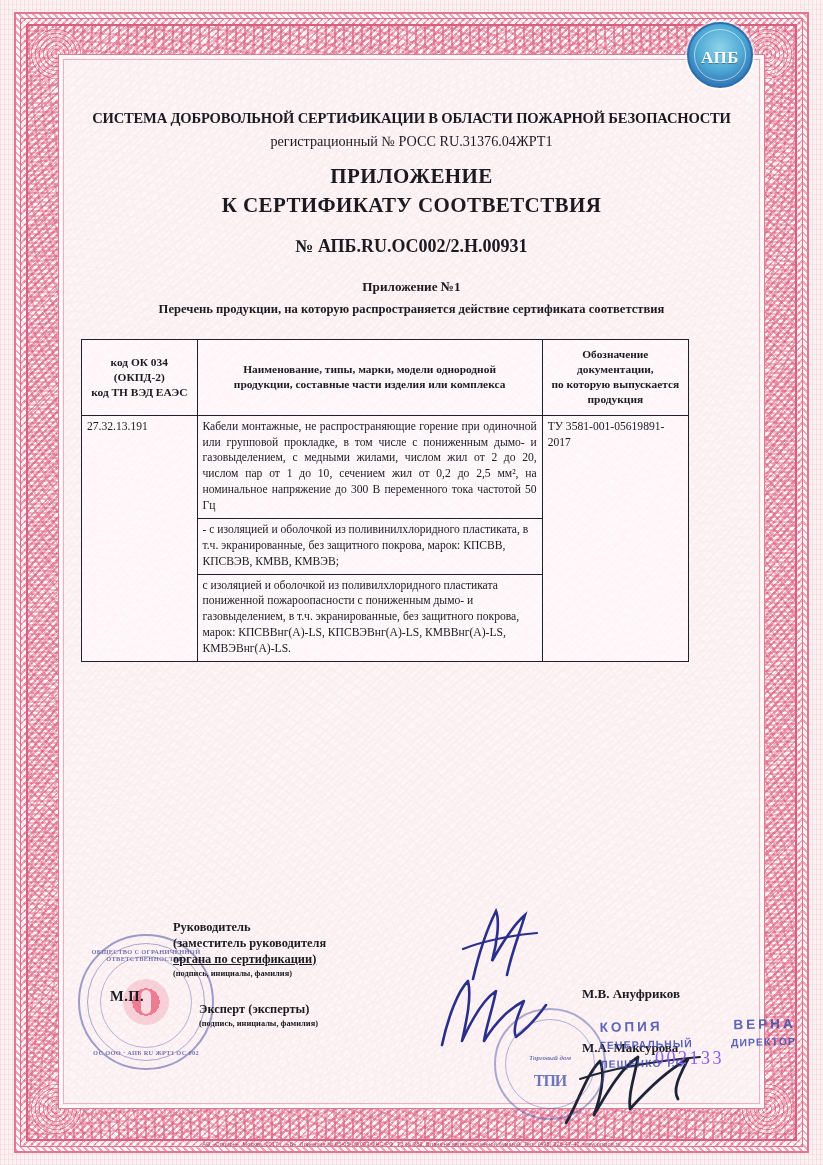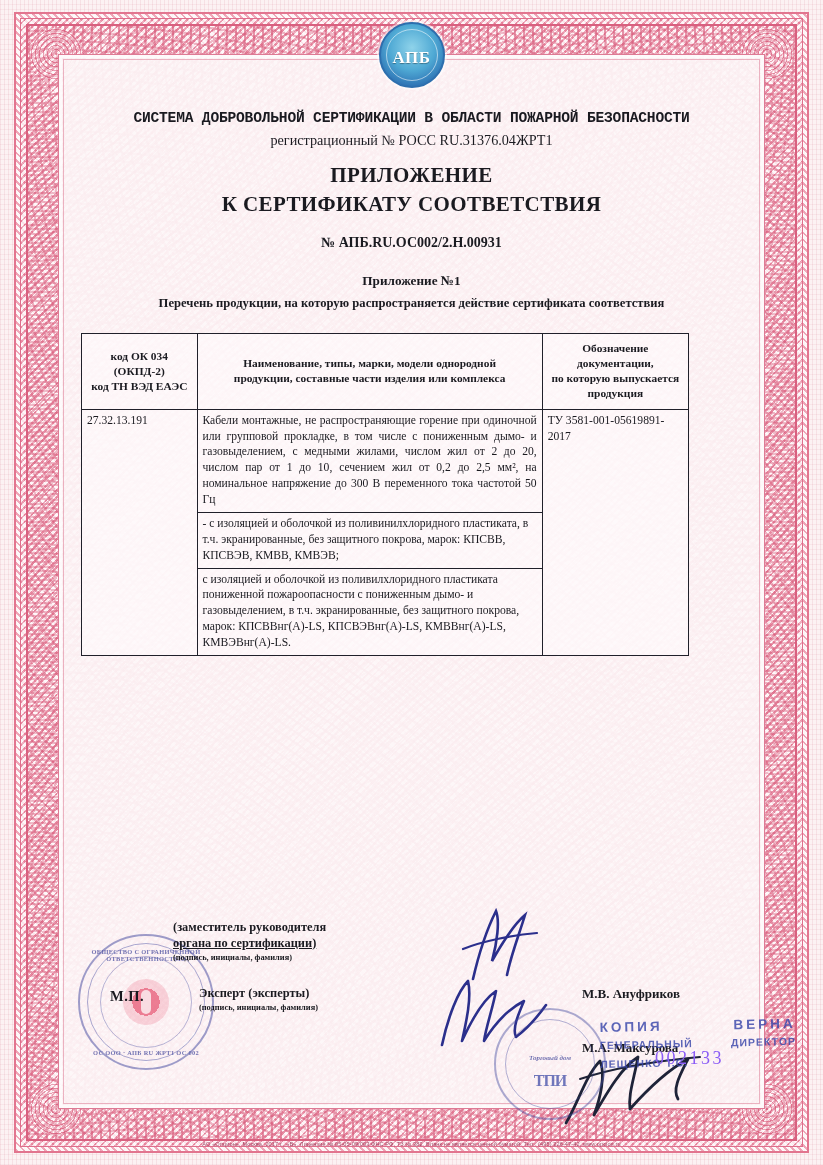--- a/index.html
+++ b/index.html
@@ -91,21 +91,21 @@
     position: absolute;
     left: 70px; top: 60px;
     width: 683px;
     height: 1050px;
   }
 
   
   .emblem-wrap {
     position: absolute;
     left: 0; right: 0; top: -38px;
-    display: flex; justify-content: center;
+    display: flex; justify-content: flex-end;
   }
   .emblem {
     width: 62px; height: 62px;
     border-radius: 50%;
     background:
       radial-gradient(circle at 50% 38%, #8fd3ea 0%, #4fa9d4 46%, #2f74b5 78%, #1d4f8f 100%);
     border: 2px solid #2d6fae;
     display: flex; align-items: center; justify-content: center;
     position: relative;
     box-shadow: 0 0 0 2px rgba(255,255,255,.55);
@@ -127,39 +127,38 @@
   }
 
   
   .hdr-line1 {
     text-align: center;
     font-size: 14.6px;
     font-weight: bold;
     letter-spacing: -.2px;
     margin-top: 50px;
     white-space: nowrap;
-    font-family: Liberation Mono, monospace;
   }
   .hdr-reg {
     text-align: center;
     font-size: 14.2px;
     margin-top: 6px;
   }
   .title-1, .title-2 {
     text-align: center;
     font-weight: bold;
     font-size: 21px;
     letter-spacing: .4px;
   }
   .title-1 { margin-top: 14px; }
   .title-2 { margin-top: 4px; }
   .cert-no {
     text-align: center;
     font-weight: bold;
-    font-size: 14px;
+    font-size: 18px;
     margin-top: 18px;
   }
   .annex-no {
     text-align: center;
     font-weight: bold;
     font-size: 13.2px;
     margin-top: 22px;
   }
   .annex-sub {
     text-align: center;
@@ -459,20 +458,21 @@
         <div class="seal-inner">
             <span></span>
           </div>
         <div class="seal-text-bot">ОС ООО · АПБ RU ЖРТ1 ОС 002</div>
       </div>
 
       <div class="mp">М.П.</div>
 
       <div class="sig-col-left">
         <div class="sig-role">
+          <div>Руководитель</div>
           <div>(заместитель руководителя</div>
           <div class="u">органа по сертификации)</div>
         </div>
         <div class="sig-hint">(подпись, инициалы, фамилия)</div>
 
         <div class="sig-expert">
           <div class="sig-role u">Эксперт (эксперты)</div>
           <div class="sig-hint">(подпись, инициалы, фамилия)</div>
         </div>
       </div>

